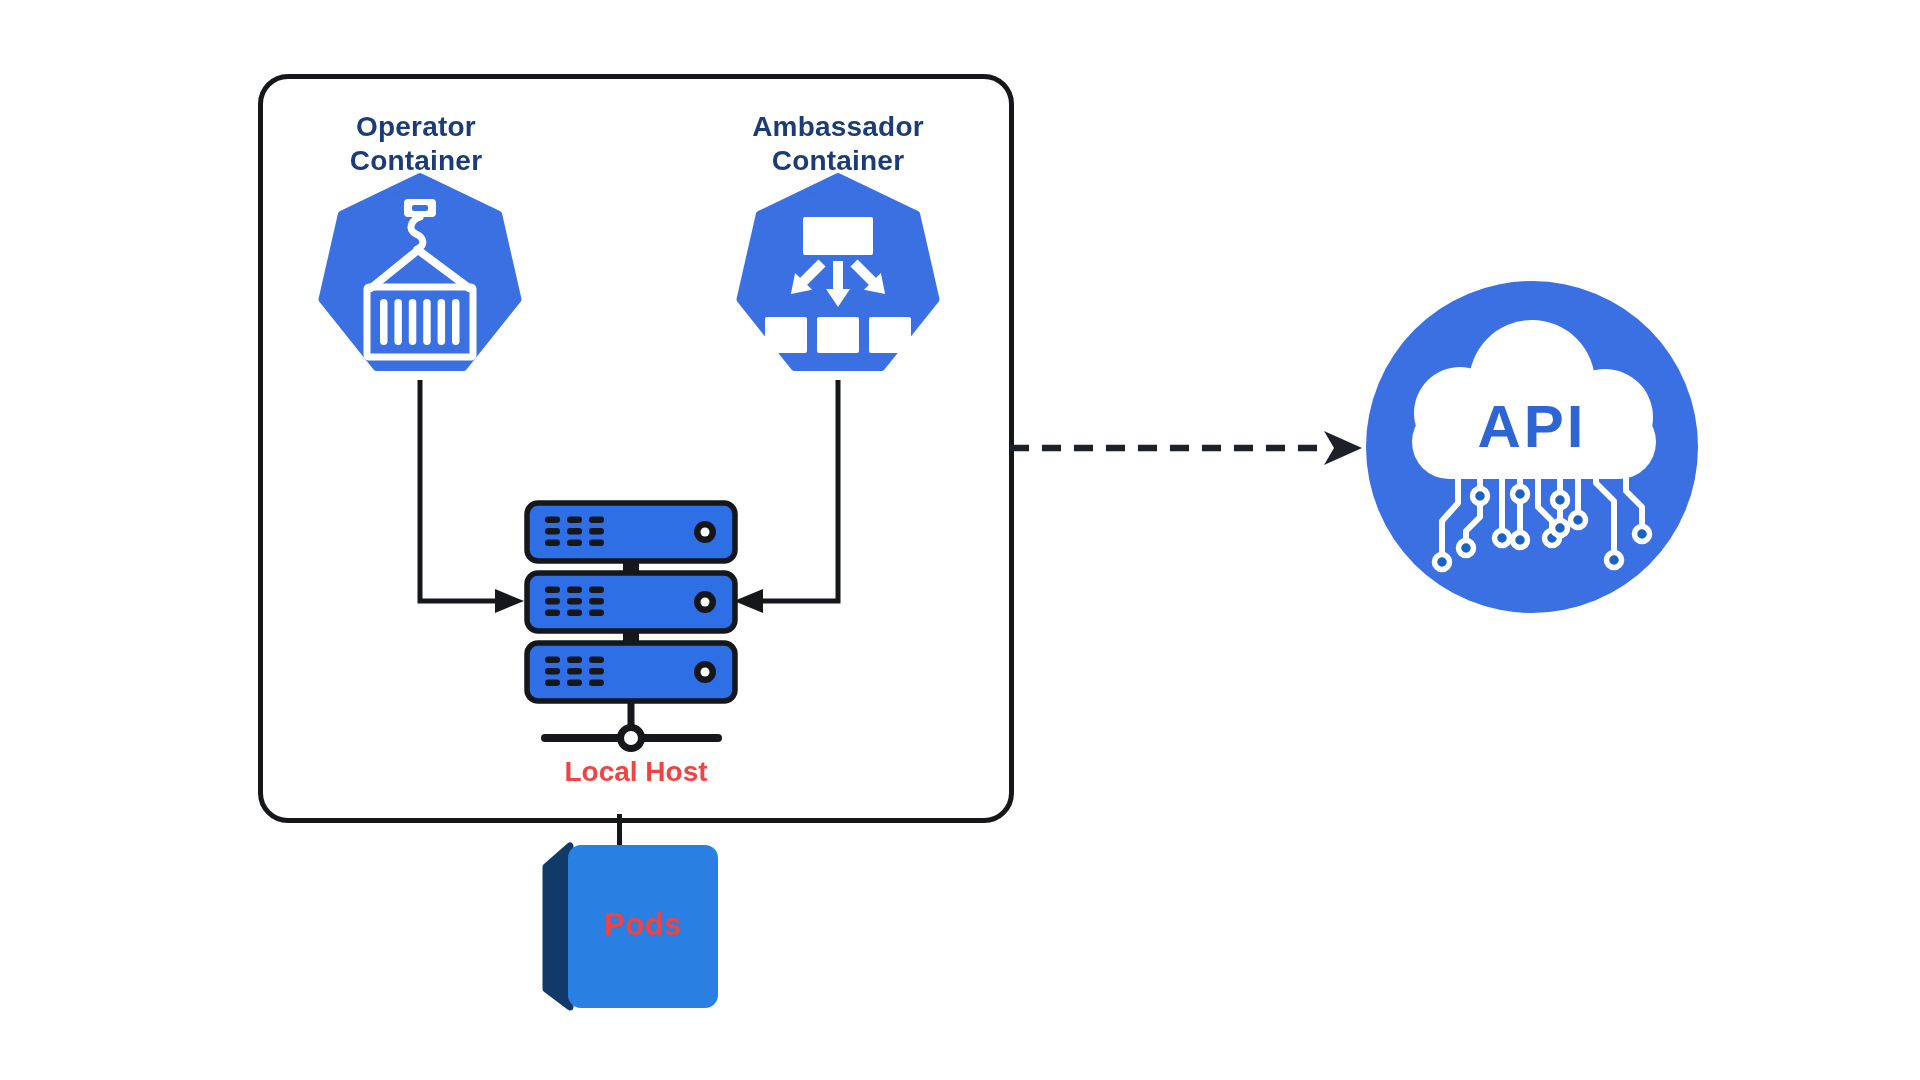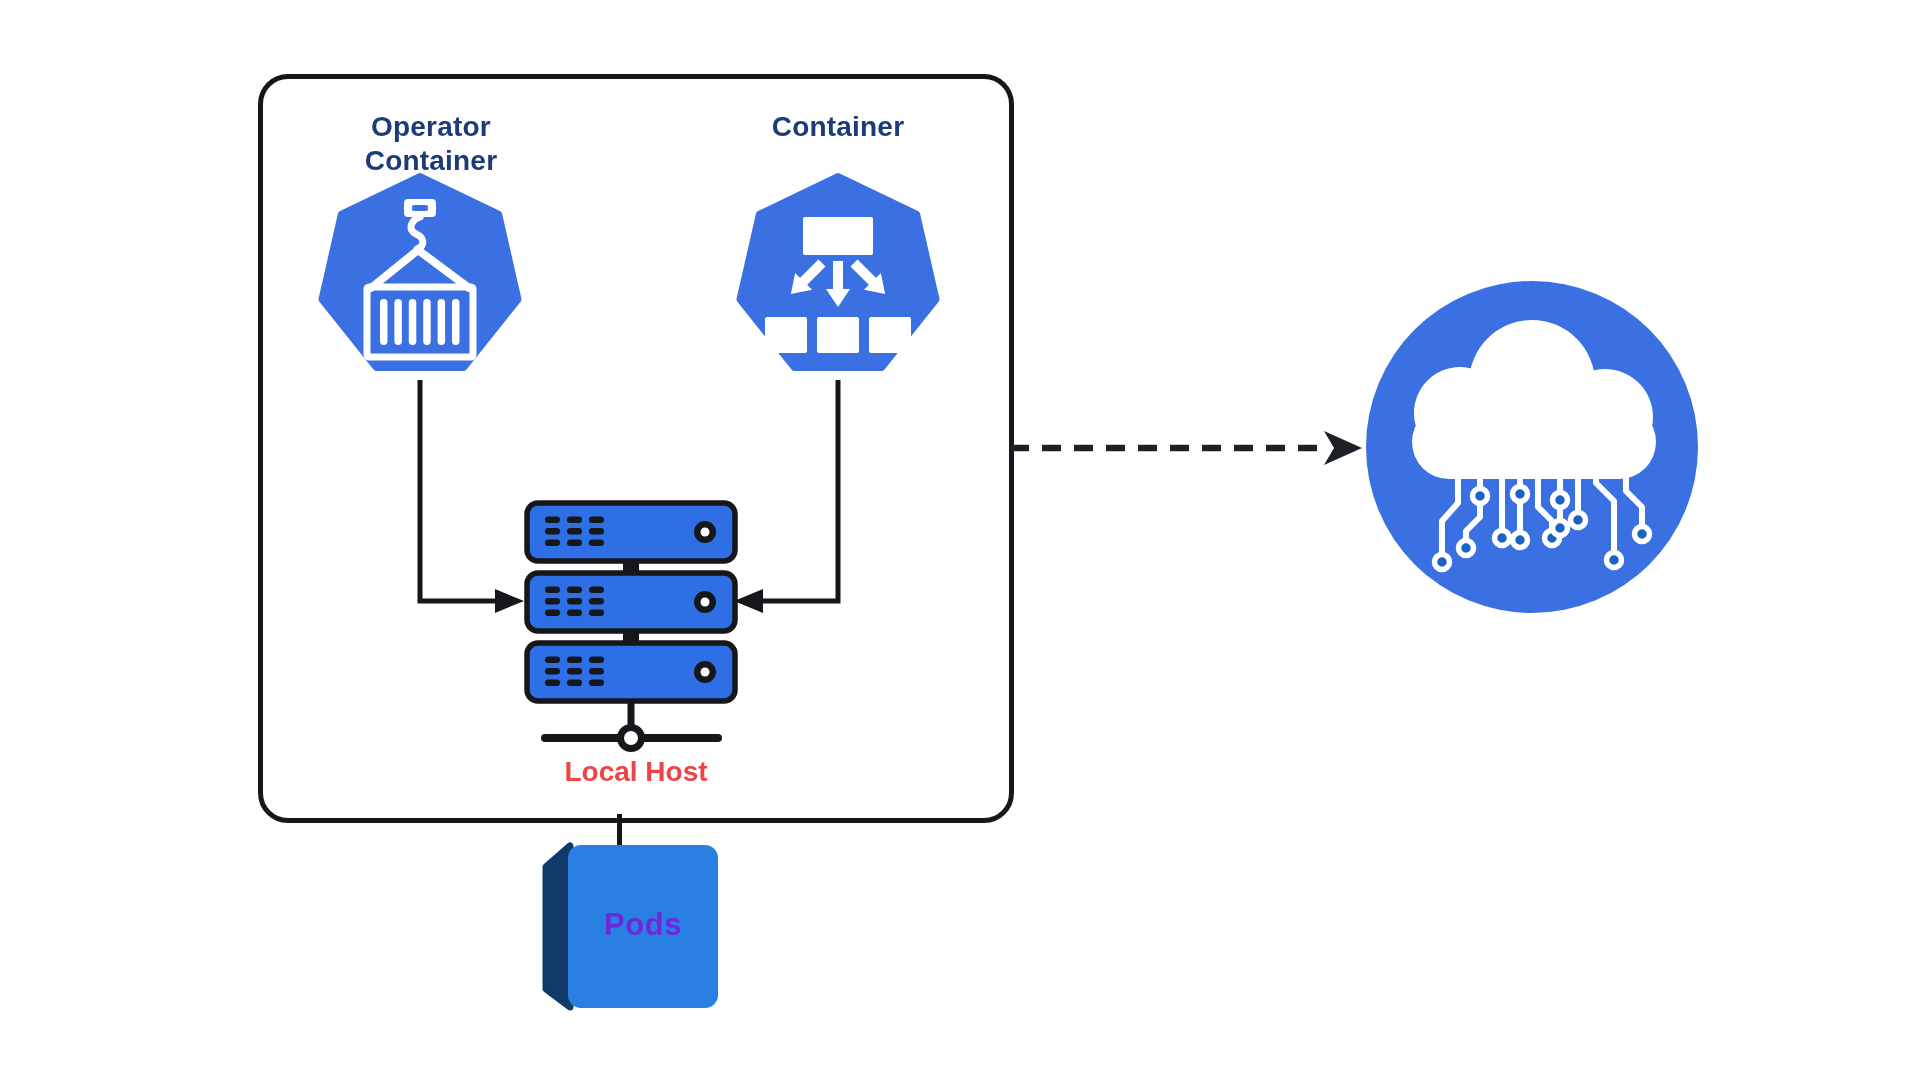--- a/index.html
+++ b/index.html
@@ -31,21 +31,21 @@
   
   .hept-title {
     width: 260px;
     text-align: center;
     color: #1c3c78;
     font-size: 28px;
     line-height: 34px;
     font-weight: 700;
     letter-spacing: 0.2px;
   }
-  #operator-title  { left: 301px; top: 110px; }
+  #operator-title  { left: 286px; top: 110px; }
   #ambassador-title{ left: 708px; top: 110px; }
 
   #localhost-title {
     left: 536px; top: 756px;
     width: 200px;
     text-align: center;
     color: #ef4444;
     font-size: 28px;
     font-weight: 700;
   }
@@ -63,21 +63,21 @@
   #host-to-pods-line {
     left: 617px; top: 814px;
     width: 5px; height: 34px;
     background: #15171a;
   }
 
   #pods-title {
     left: 568px; top: 907px;
     width: 150px;
     text-align: center;
-    color: #6d28d9;
+    color: #ef4444;
     font-size: 31px;
     font-weight: 700;
     letter-spacing: 0.5px;
   }
 
   #api-title {
     left: 1412px; top: 392px;
     width: 240px;
     text-align: center;
     color: #2d66d4;
@@ -94,20 +94,21 @@
 <div id="canvas">
 
   <div class="abs" id="cluster-box"></div>
 
   <div class="abs hept-title" id="operator-title">
     <div>Operator</div>
     <div>Container</div>
   </div>
 
   <div class="abs hept-title" id="ambassador-title">
+    <div>Ambassador</div>
     <div>Container</div>
   </div>
 
   <svg class="abs" id="operator-heptagon" width="210" height="196" viewBox="0 0 210 196">
     <polygon points="105,2 183.2,39.7 202.5,124.3 148.4,192.1 61.6,192.1 7.5,124.3 26.8,39.7" fill="#3a70e2" stroke="#3a70e2" stroke-width="8" stroke-linejoin="round"></polygon>
     <g>
       <rect x="89" y="24" width="32" height="18" rx="4" fill="#ffffff"></rect>
       <rect x="97" y="30" width="16" height="6" rx="2" fill="#3a70e2"></rect>
       <path d="M105,42 C96,45 92,55 101,59 C110,63 110,71 102,74" fill="none" stroke="#ffffff" stroke-width="7" stroke-linecap="round"></path>
       <path d="M103,75 L56,113 M103,75 L154,113" fill="none" stroke="#ffffff" stroke-width="8" stroke-linecap="round"></path>
@@ -263,14 +264,15 @@
       <circle cx="158" cy="217" r="7.5"></circle>
       <circle cx="158" cy="263" r="7.5"></circle>
       <circle cx="190" cy="261" r="7.5"></circle>
       <circle cx="198" cy="223" r="7.5"></circle>
       <circle cx="198" cy="251" r="7.5"></circle>
       <circle cx="216" cy="243" r="7.5"></circle>
       <circle cx="252" cy="283" r="7.5"></circle>
       <circle cx="280" cy="257" r="7.5"></circle>
     </g>
   </svg>
+  <div class="abs" id="api-title">API</div>
 
 </div>
 
 </body></html>

